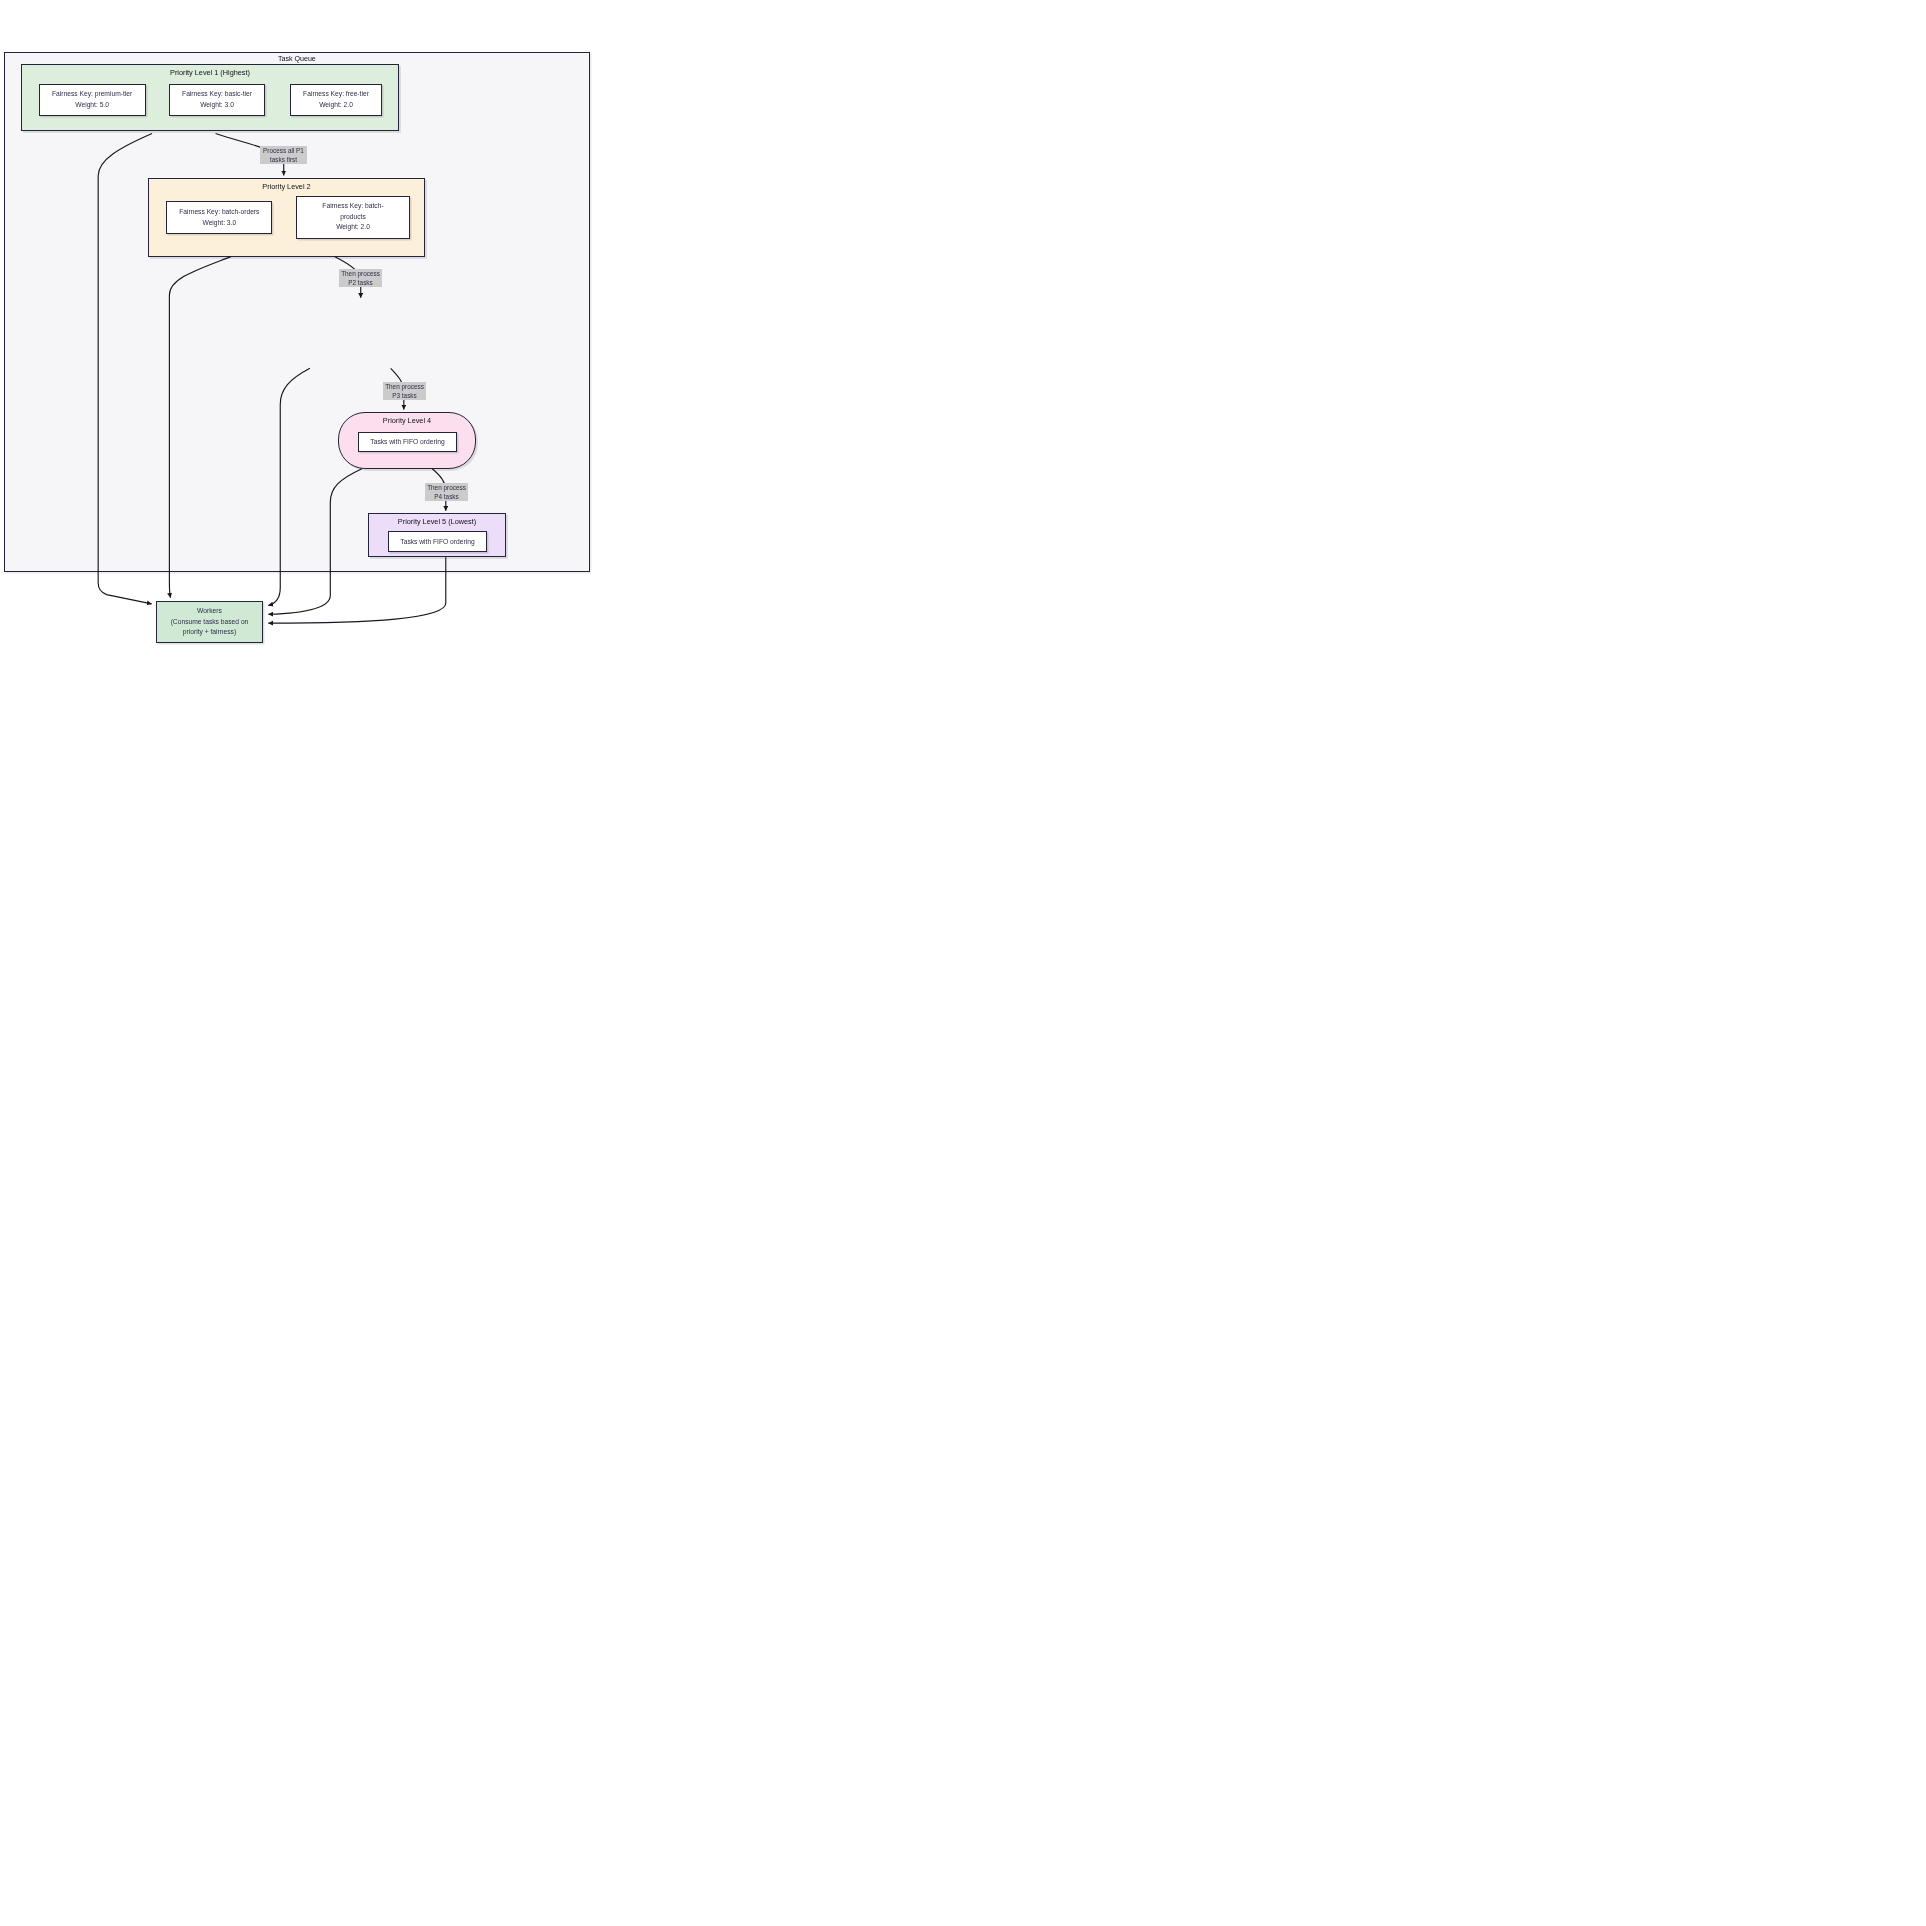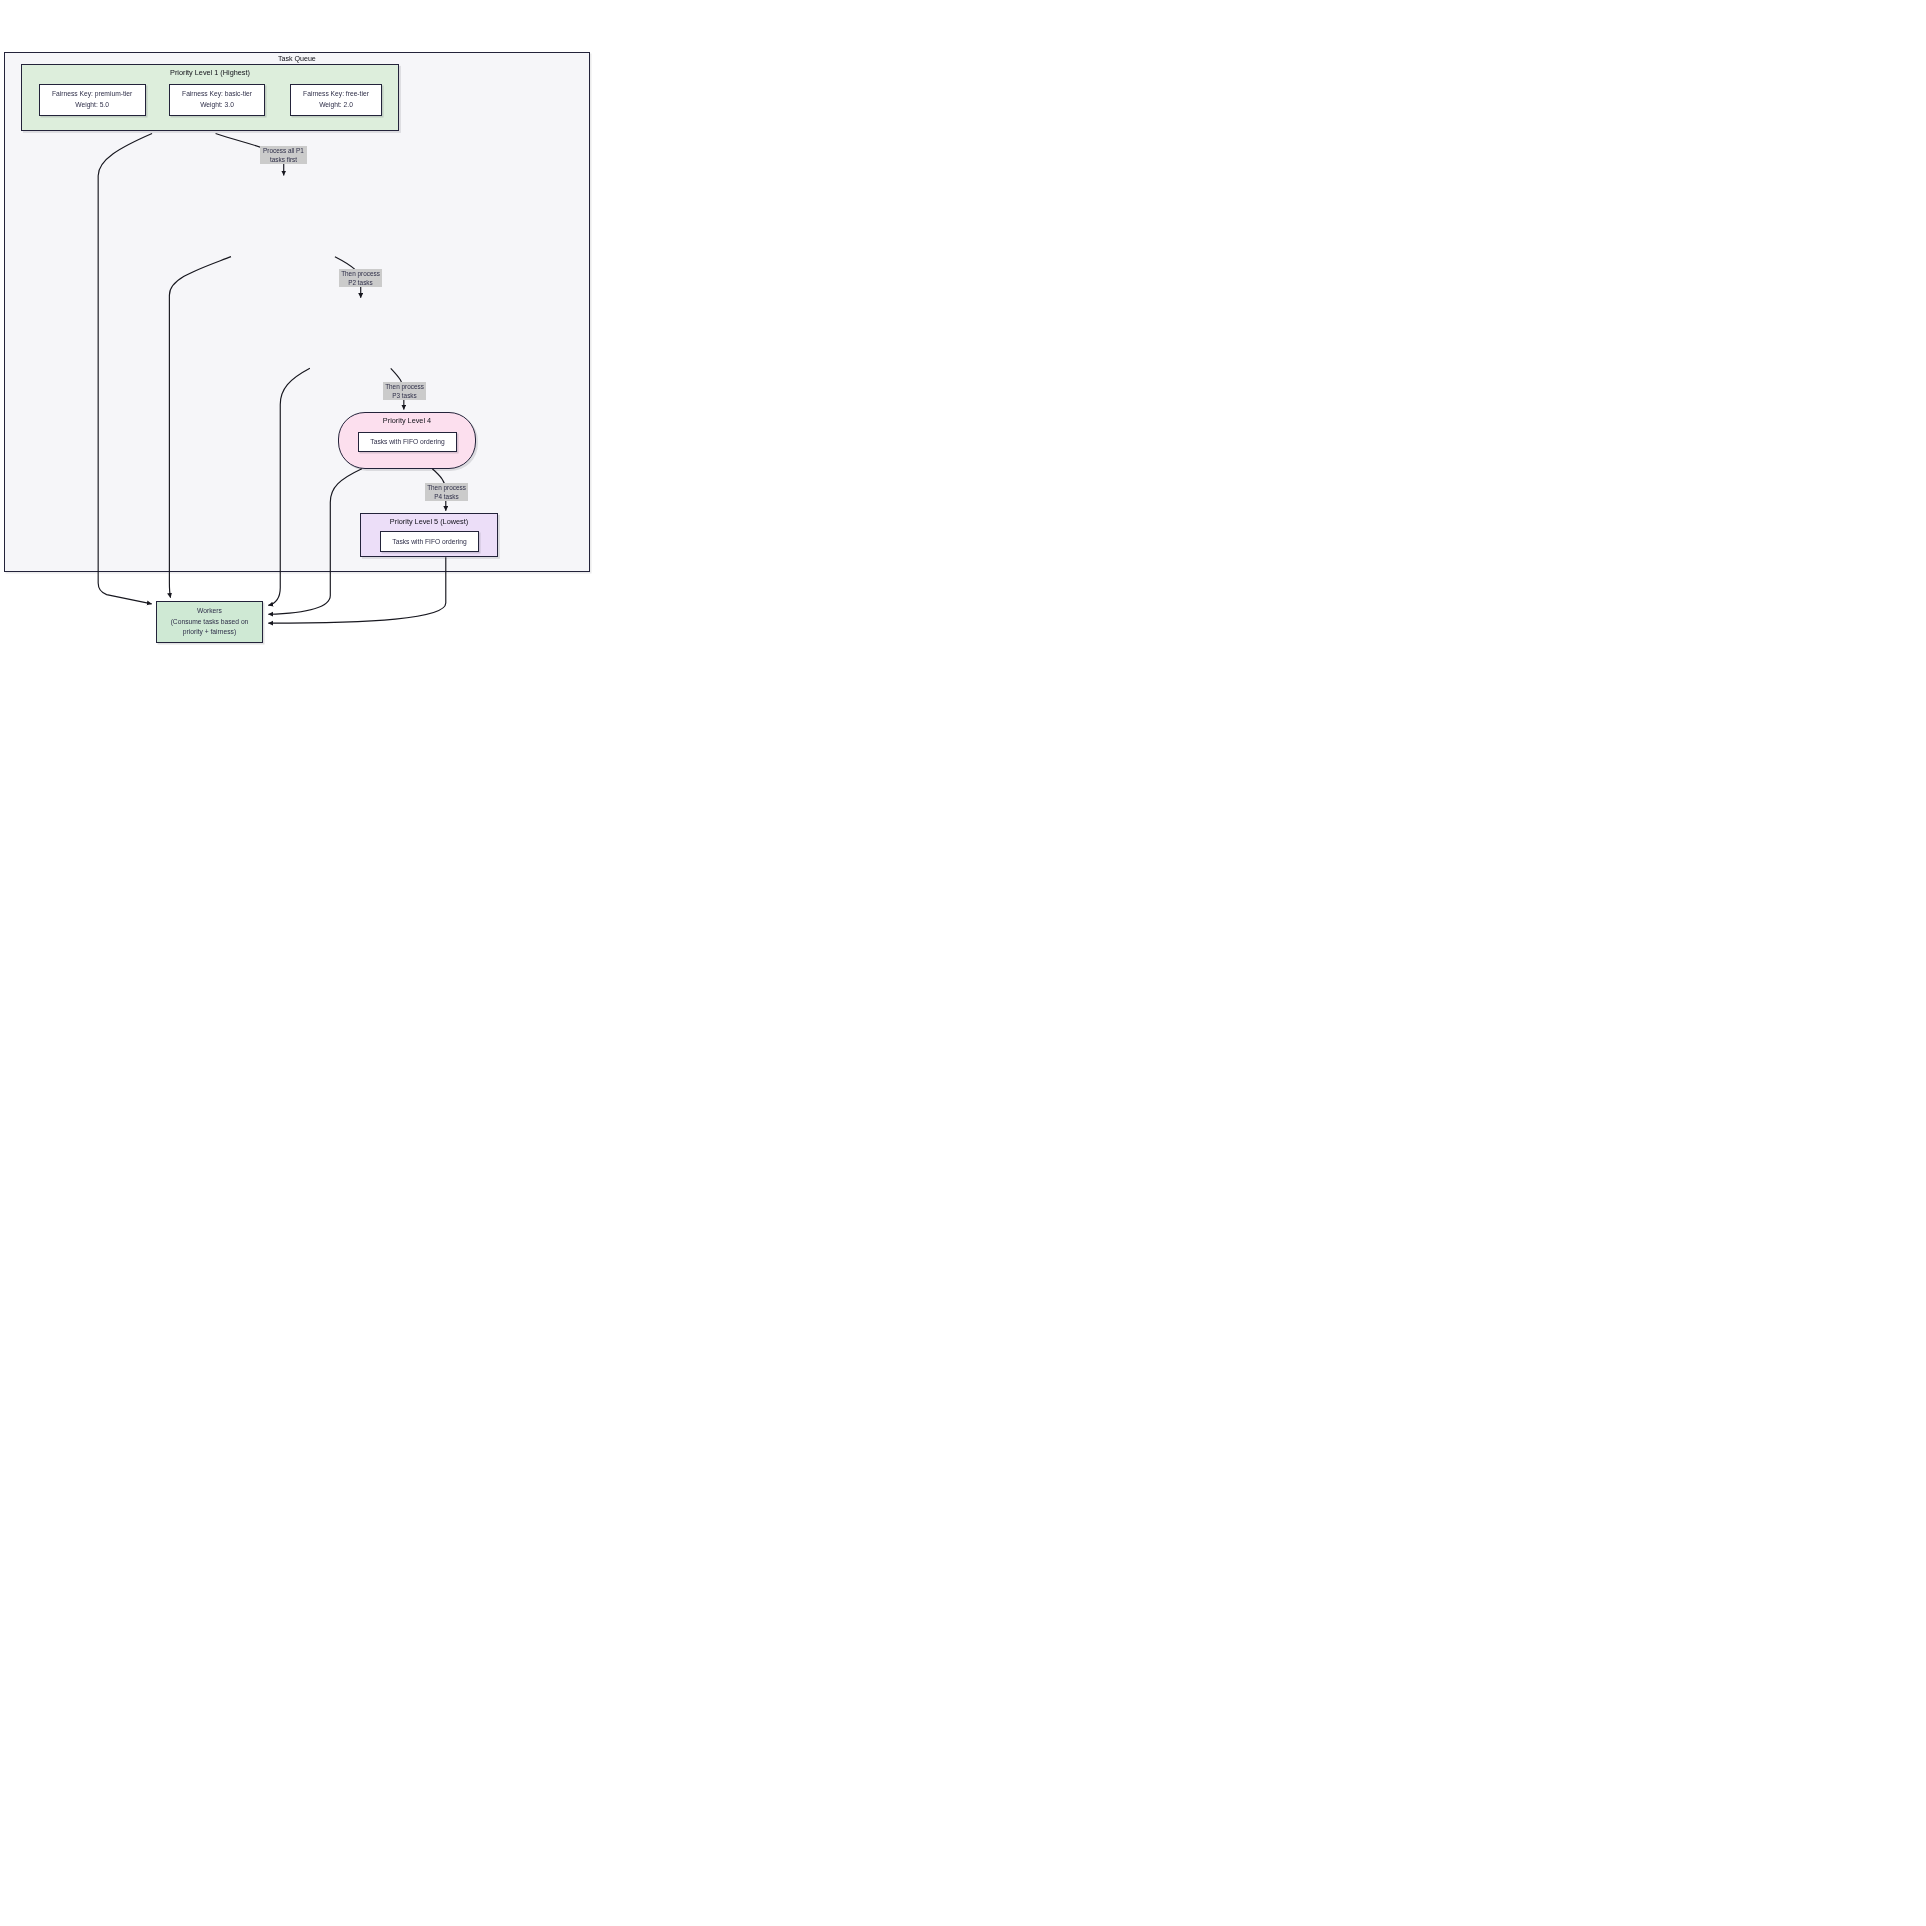--- a/index.html
+++ b/index.html
@@ -27,21 +27,21 @@
     box-sizing:border-box;
   }
   .sg-title {
     position:absolute; top:2.7px; left:0; right:0; text-align:center;
     font-size:7.3px; color:var(--title_text,#101018); white-space:nowrap;
   }
   .p1 { left:21px;  top:16px;   width:378px; height:67px; background:var(--p1_fill,#ddeedc); }
   .p2 { left:148px; top:130px;  width:277px; height:79px; background:var(--p2_fill,#fdf0db); }
   .p3 { left:227px; top:252px;  width:274px; height:68px; background:var(--p3_fill,#daeafa); }
   .p4 { left:338px; top:364px;  width:138px; height:57px; background:var(--p4_fill,#fcdfee);border-radius:27px; }
-  .p5 { left:360px; top:465px; width:138px; height:44px; background:var(--p5_fill,#ecdef8); }
+  .p5 { left:368px; top:465px; width:138px; height:44px; background:var(--p5_fill,#ecdef8); }
 
   
   .node {
     position:absolute; background:var(--node_fill,#ffffff);
     border:1px solid var(--border,#23233a);
     box-shadow:1.5px 1.5px 0 rgba(60,60,70,0.18);
     box-sizing:border-box;
     display:flex; flex-direction:column; justify-content:center; align-items:center;
     text-align:center; color:var(--node_text,#2e2e48);
     font-size:6.7px; line-height:10.4px; padding:1.5px 3.1px;
@@ -105,20 +105,31 @@
     <div class="node n2">
       <div class="nl">Fairness Key: basic-tier</div>
       <div class="nl">Weight: 3.0</div>
     </div>
     <div class="node n3">
       <div class="nl">Fairness Key: free-tier</div>
       <div class="nl">Weight: 2.0</div>
     </div>
   </div>
 
+  <div class="subgraph p2">
+    <div class="sg-title">Priority Level 2</div>
+    <div class="node n1">
+      <div class="nl">Fairness Key: batch-orders</div>
+      <div class="nl">Weight: 3.0</div>
+    </div>
+    <div class="node n2 wrap-narrow">
+      <div class="nl">Fairness Key: batch-products</div>
+      <div class="nl">Weight: 2.0</div>
+    </div>
+  </div>
 
 
   <div class="subgraph p4">
     <div class="sg-title">Priority Level 4</div>
     <div class="node n1">
       <div class="nl">Tasks with FIFO ordering</div>
     </div>
   </div>
 
   <div class="subgraph p5">

